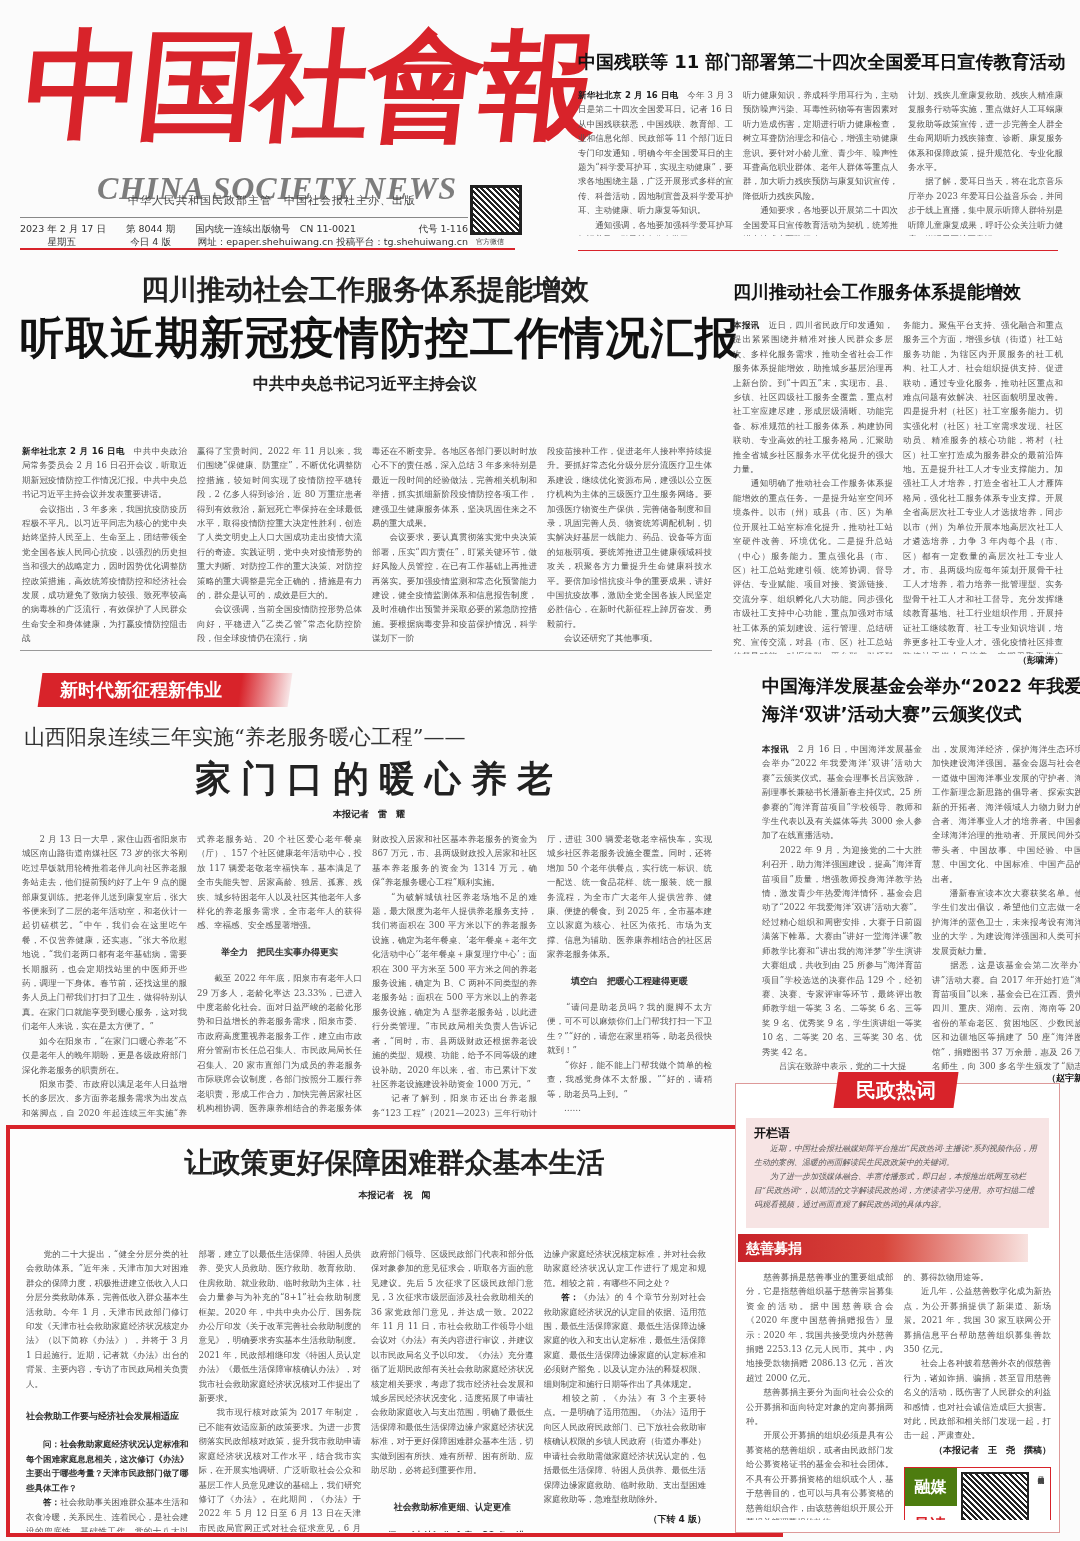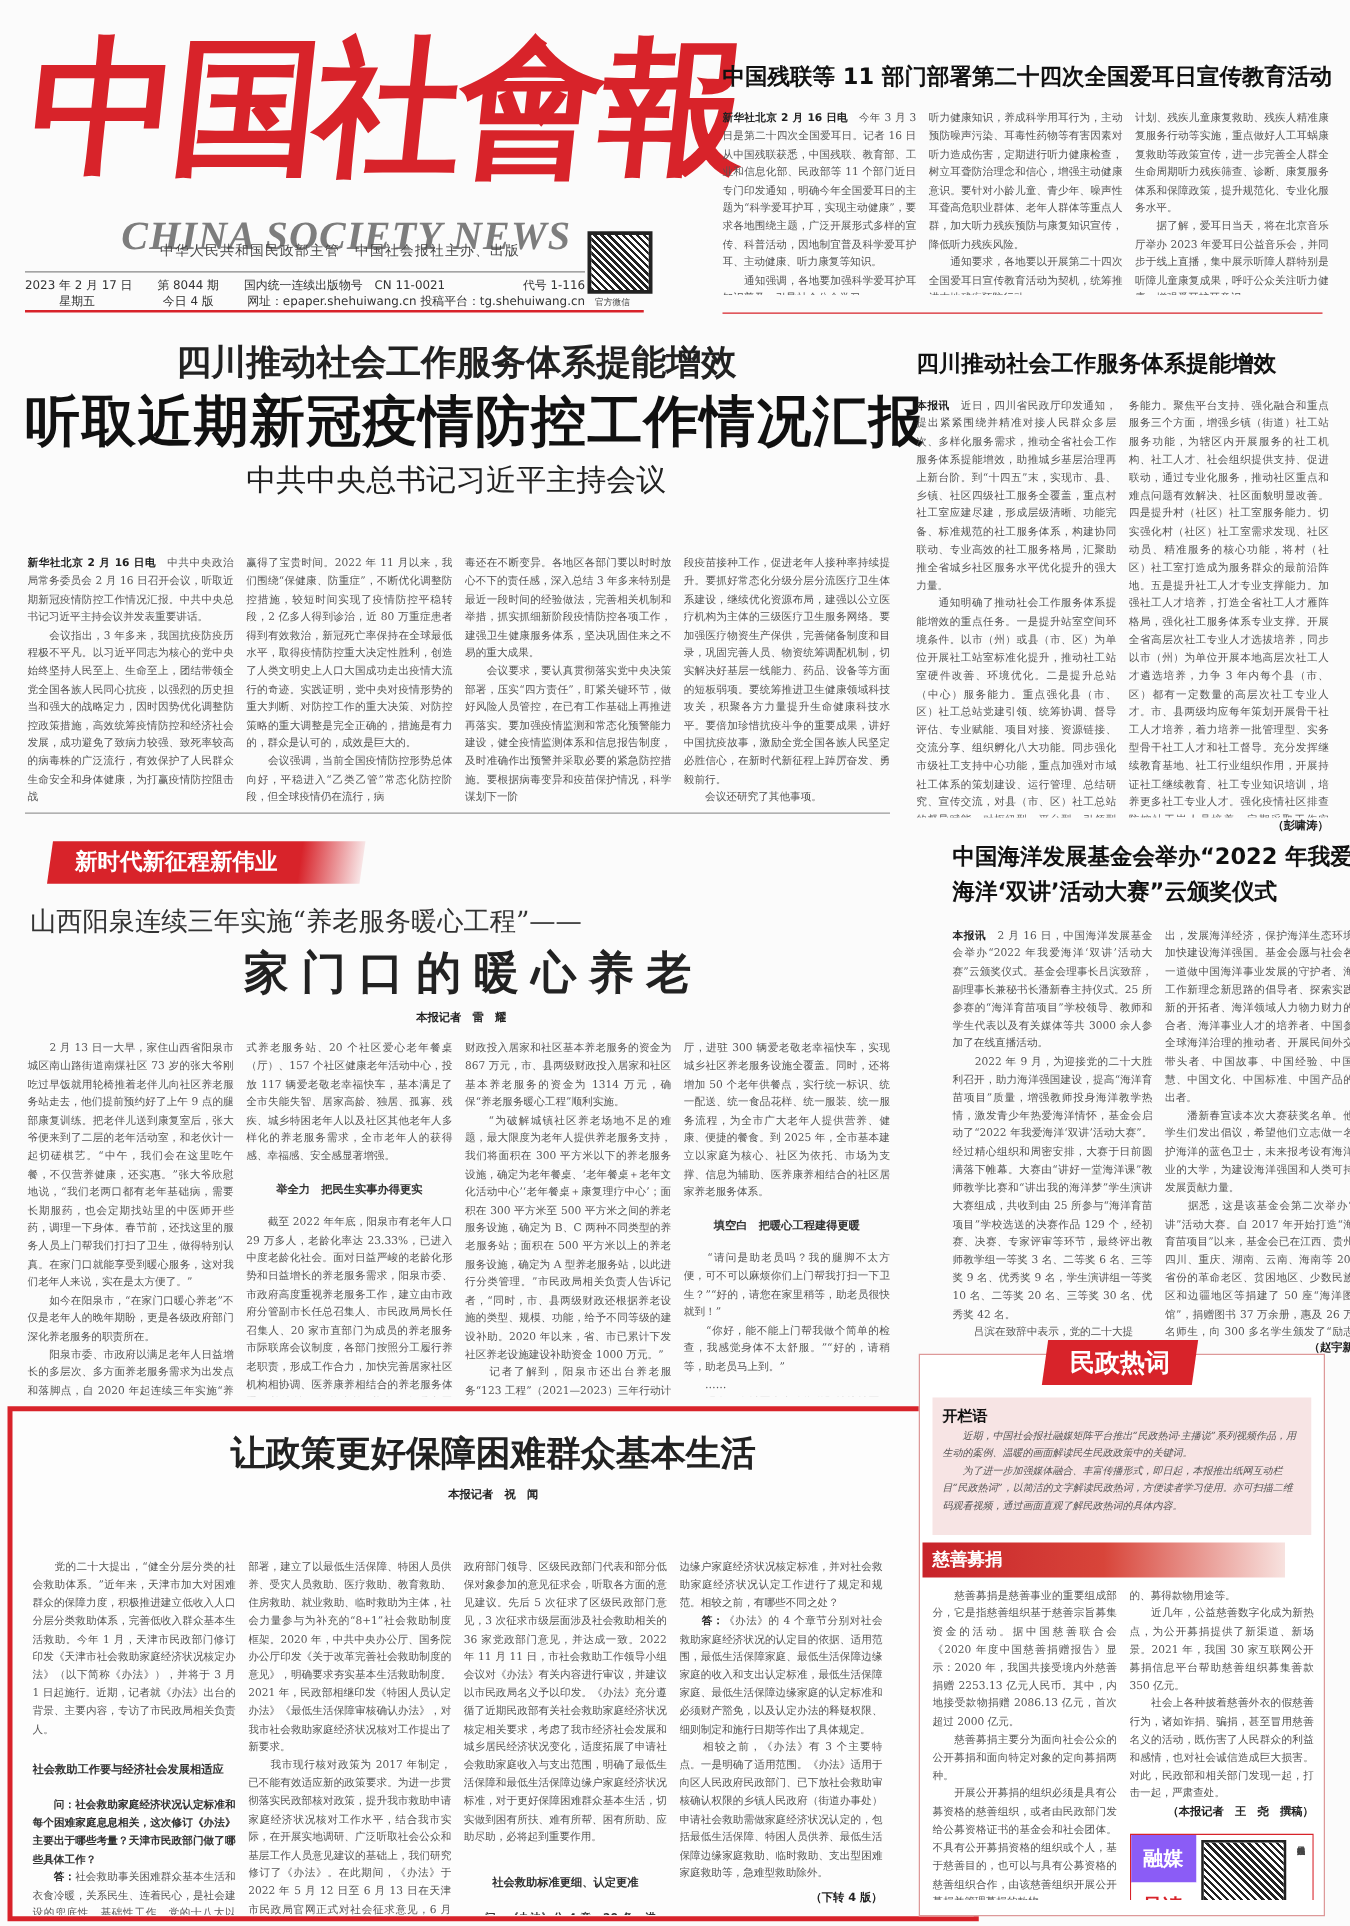--- a/index.html
+++ b/index.html
@@ -58,21 +58,21 @@
     <div class="col"><b>新华社北京 2 月 16 日电</b>　今年 3 月 3 日是第二十四次全国爱耳日。记者 16 日从中国残联获悉，中国残联、教育部、工业和信息化部、民政部等 11 个部门近日专门印发通知，明确今年全国爱耳日的主题为“科学爱耳护耳，实现主动健康”，要求各地围绕主题，广泛开展形式多样的宣传、科普活动，因地制宜普及科学爱耳护耳、主动健康、听力康复等知识。<br>　　通知强调，各地要加强科学爱耳护耳知识普及，引导社会公众学习</div>
     <div class="col">听力健康知识，养成科学用耳行为，主动预防噪声污染、耳毒性药物等有害因素对听力造成伤害，定期进行听力健康检查，树立耳聋防治理念和信心，增强主动健康意识。要针对小龄儿童、青少年、噪声性耳聋高危职业群体、老年人群体等重点人群，加大听力残疾预防与康复知识宣传，降低听力残疾风险。<br>　　通知要求，各地要以开展第二十四次全国爱耳日宣传教育活动为契机，统筹推进本地残疾预防行动</div>
     <div class="col">计划、残疾儿童康复救助、残疾人精准康复服务行动等实施，重点做好人工耳蜗康复救助等政策宣传，进一步完善全人群全生命周期听力残疾筛查、诊断、康复服务体系和保障政策，提升规范化、专业化服务水平。<br>　　据了解，爱耳日当天，将在北京音乐厅举办 2023 年爱耳日公益音乐会，并同步于线上直播，集中展示听障人群特别是听障儿童康复成果，呼吁公众关注听力健康，增强爱耳护耳意识。</div>
   </div>
 </div>
 <div class="abs hr-red" style="left:578px;top:250px;width:480px;height:1px"></div>
 
 <div class="abs" style="left:20px;top:270px;width:690px;text-align:center">
   <div style="font-family:'DejaVu Serif',serif;font-weight:bold;font-size:28px;line-height:40px;color:#222">四川推动社会工作服务体系提能增效</div>
   <div class="hl" style="font-size:44px;line-height:56px;letter-spacing:1px">听取近期新冠疫情防控工作情况汇报</div>
-  <div class="hl" style="font-size:24px;line-height:36px;font-weight:normal;color:#222">中共中央总书记习近平主持会议</div>
+  <div class="hl" style="font-size:16px;line-height:36px;font-weight:bold;color:#222">中共中央总书记习近平主持会议</div>
 </div>
 <div class="abs cols" style="left:22px;top:444px;width:690px;height:200px">
   <div class="col"><b>新华社北京 2 月 16 日电</b>　中共中央政治局常务委员会 2 月 16 日召开会议，听取近期新冠疫情防控工作情况汇报。中共中央总书记习近平主持会议并发表重要讲话。<br>　　会议指出，3 年多来，我国抗疫防疫历程极不平凡。以习近平同志为核心的党中央始终坚持人民至上、生命至上，团结带领全党全国各族人民同心抗疫，以强烈的历史担当和强大的战略定力，因时因势优化调整防控政策措施，高效统筹疫情防控和经济社会发展，成功避免了致病力较强、致死率较高的病毒株的广泛流行，有效保护了人民群众生命安全和身体健康，为打赢疫情防控阻击战</div>
   <div class="col">赢得了宝贵时间。2022 年 11 月以来，我们围绕“保健康、防重症”，不断优化调整防控措施，较短时间实现了疫情防控平稳转段，2 亿多人得到诊治，近 80 万重症患者得到有效救治，新冠死亡率保持在全球最低水平，取得疫情防控重大决定性胜利，创造了人类文明史上人口大国成功走出疫情大流行的奇迹。实践证明，党中央对疫情形势的重大判断、对防控工作的重大决策、对防控策略的重大调整是完全正确的，措施是有力的，群众是认可的，成效是巨大的。<br>　　会议强调，当前全国疫情防控形势总体向好，平稳进入“乙类乙管”常态化防控阶段，但全球疫情仍在流行，病</div>
   <div class="col">毒还在不断变异。各地区各部门要以时时放心不下的责任感，深入总结 3 年多来特别是最近一段时间的经验做法，完善相关机制和举措，抓实抓细新阶段疫情防控各项工作，建强卫生健康服务体系，坚决巩固住来之不易的重大成果。<br>　　会议要求，要认真贯彻落实党中央决策部署，压实“四方责任”，盯紧关键环节，做好风险人员管控，在已有工作基础上再推进再落实。要加强疫情监测和常态化预警能力建设，健全疫情监测体系和信息报告制度，及时准确作出预警并采取必要的紧急防控措施。要根据病毒变异和疫苗保护情况，科学谋划下一阶</div>
   <div class="col">段疫苗接种工作，促进老年人接种率持续提升。要抓好常态化分级分层分流医疗卫生体系建设，继续优化资源布局，建强以公立医疗机构为主体的三级医疗卫生服务网络。要加强医疗物资生产保供，完善储备制度和目录，巩固完善人员、物资统筹调配机制，切实解决好基层一线能力、药品、设备等方面的短板弱项。要统筹推进卫生健康领域科技攻关，积聚各方力量提升生命健康科技水平。要倍加珍惜抗疫斗争的重要成果，讲好中国抗疫故事，激励全党全国各族人民坚定必胜信心，在新时代新征程上踔厉奋发、勇毅前行。<br>　　会议还研究了其他事项。</div>
 </div>
 <div class="abs rule" style="left:20px;top:650px;width:692px"></div>
 
 <div class="abs" style="left:733px;top:280px;width:330px">
@@ -153,21 +153,21 @@
     <p style="font-size:8px;line-height:14px;color:#555;text-indent:2em;font-style:italic">为了进一步加强媒体融合、丰富传播形式，即日起，本报推出纸网互动栏目“民政热词”，以简洁的文字解读民政热词，方便读者学习使用。亦可扫描二维码观看视频，通过画面直观了解民政热词的具体内容。</p>
   </div>
   <div style="position:absolute;left:2px;top:150px;width:290px;height:28px;background:linear-gradient(90deg,#c8232a 0%,#d8453a 50%,rgba(230,160,150,0.3) 100%);color:#fff;font-family:'DejaVu Sans',sans-serif;font-weight:bold;font-size:14px;line-height:28px;padding-left:8px">慈善募捐</div>
   <div class="cols" style="position:absolute;left:10px;top:186px;width:305px;height:250px">
     <div class="col">　　慈善募捐是慈善事业的重要组成部分，它是指慈善组织基于慈善宗旨募集资金的活动。据中国慈善联合会《2020 年度中国慈善捐赠报告》显示：2020 年，我国共接受境内外慈善捐赠 2253.13 亿元人民币。其中，内地接受款物捐赠 2086.13 亿元，首次超过 2000 亿元。<br>　　慈善募捐主要分为面向社会公众的公开募捐和面向特定对象的定向募捐两种。<br>　　开展公开募捐的组织必须是具有公募资格的慈善组织，或者由民政部门发给公募资格证书的基金会和社会团体。不具有公开募捐资格的组织或个人，基于慈善目的，也可以与具有公募资格的慈善组织合作，由该慈善组织开展公开募捐并管理募捐的款物。<br>　　定向募捐，则要在特定对象的范围内进行，并向募捐对象说明募捐目</div>
     <div class="col">
       <div>的、募得款物用途等。<br>　　近几年，公益慈善数字化成为新热点，为公开募捐提供了新渠道、新场景。2021 年，我国 30 家互联网公开募捐信息平台帮助慈善组织募集善款 350 亿元。<br>　　社会上各种披着慈善外衣的假慈善行为，诸如诈捐、骗捐，甚至冒用慈善名义的活动，既伤害了人民群众的利益和感情，也对社会诚信造成巨大损害。对此，民政部和相关部门发现一起，打击一起，严肃查处。</div>
       <div class="sign">（本报记者　王　尧　撰稿）</div>
       <div style="margin-top:10px;display:flex;border:1px solid #d8232a;height:76px">
         <div style="width:52px;display:flex;flex-direction:column">
-          <div style="flex:1;background:#8b5cf6;color:#fff;font-family:'DejaVu Sans',sans-serif;font-weight:bold;font-size:16px;text-align:center;line-height:38px">融媒</div>
+          <div style="flex:1;background:#4d7c0f;color:#fff;font-family:'DejaVu Sans',sans-serif;font-weight:bold;font-size:16px;text-align:center;line-height:38px">融媒</div>
           <div style="flex:1;background:#fff;color:#d8232a;font-family:'DejaVu Sans',sans-serif;font-weight:bold;font-size:16px;text-align:center;line-height:38px">导读</div>
         </div>
         <div class="qr" style="width:68px;margin:4px;border-width:2px"></div>
         <div style="writing-mode:vertical-rl;font-size:6.5px;color:#444;padding:4px 1px;font-family:'DejaVu Sans',sans-serif">扫描二维码观看视频</div>
       </div>
     </div>
   </div>
 </div>
 
 </body></html>

